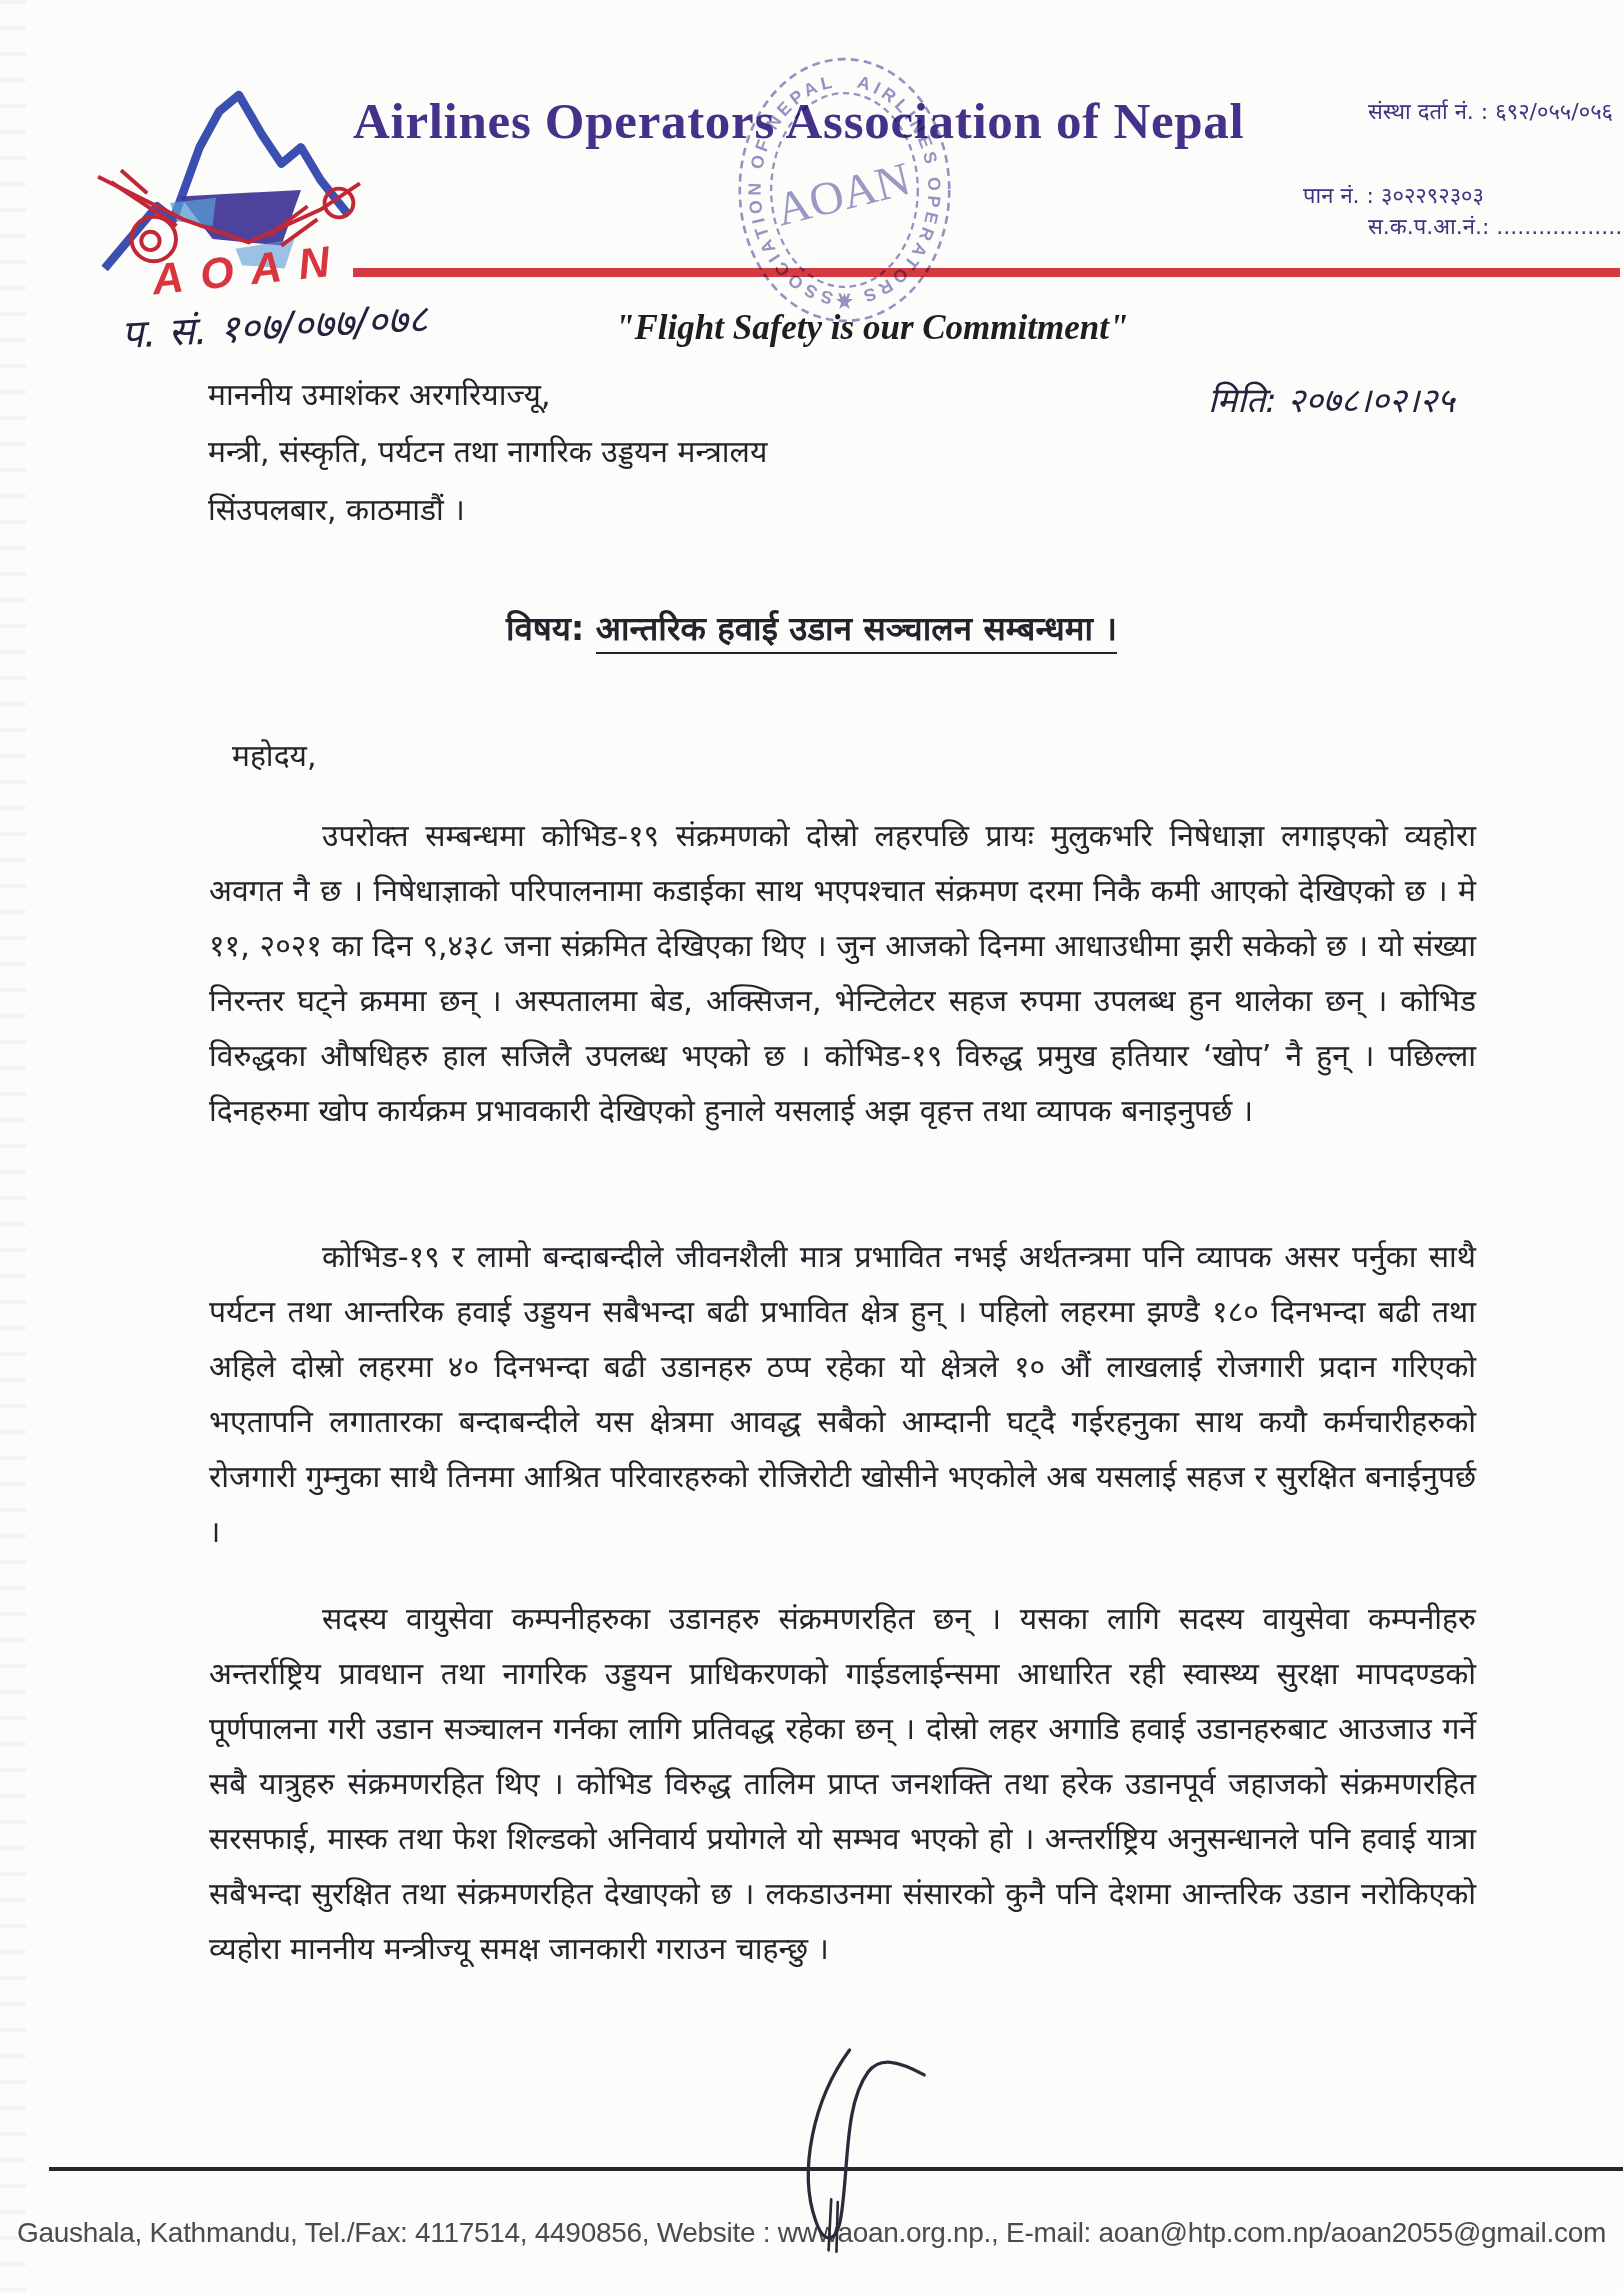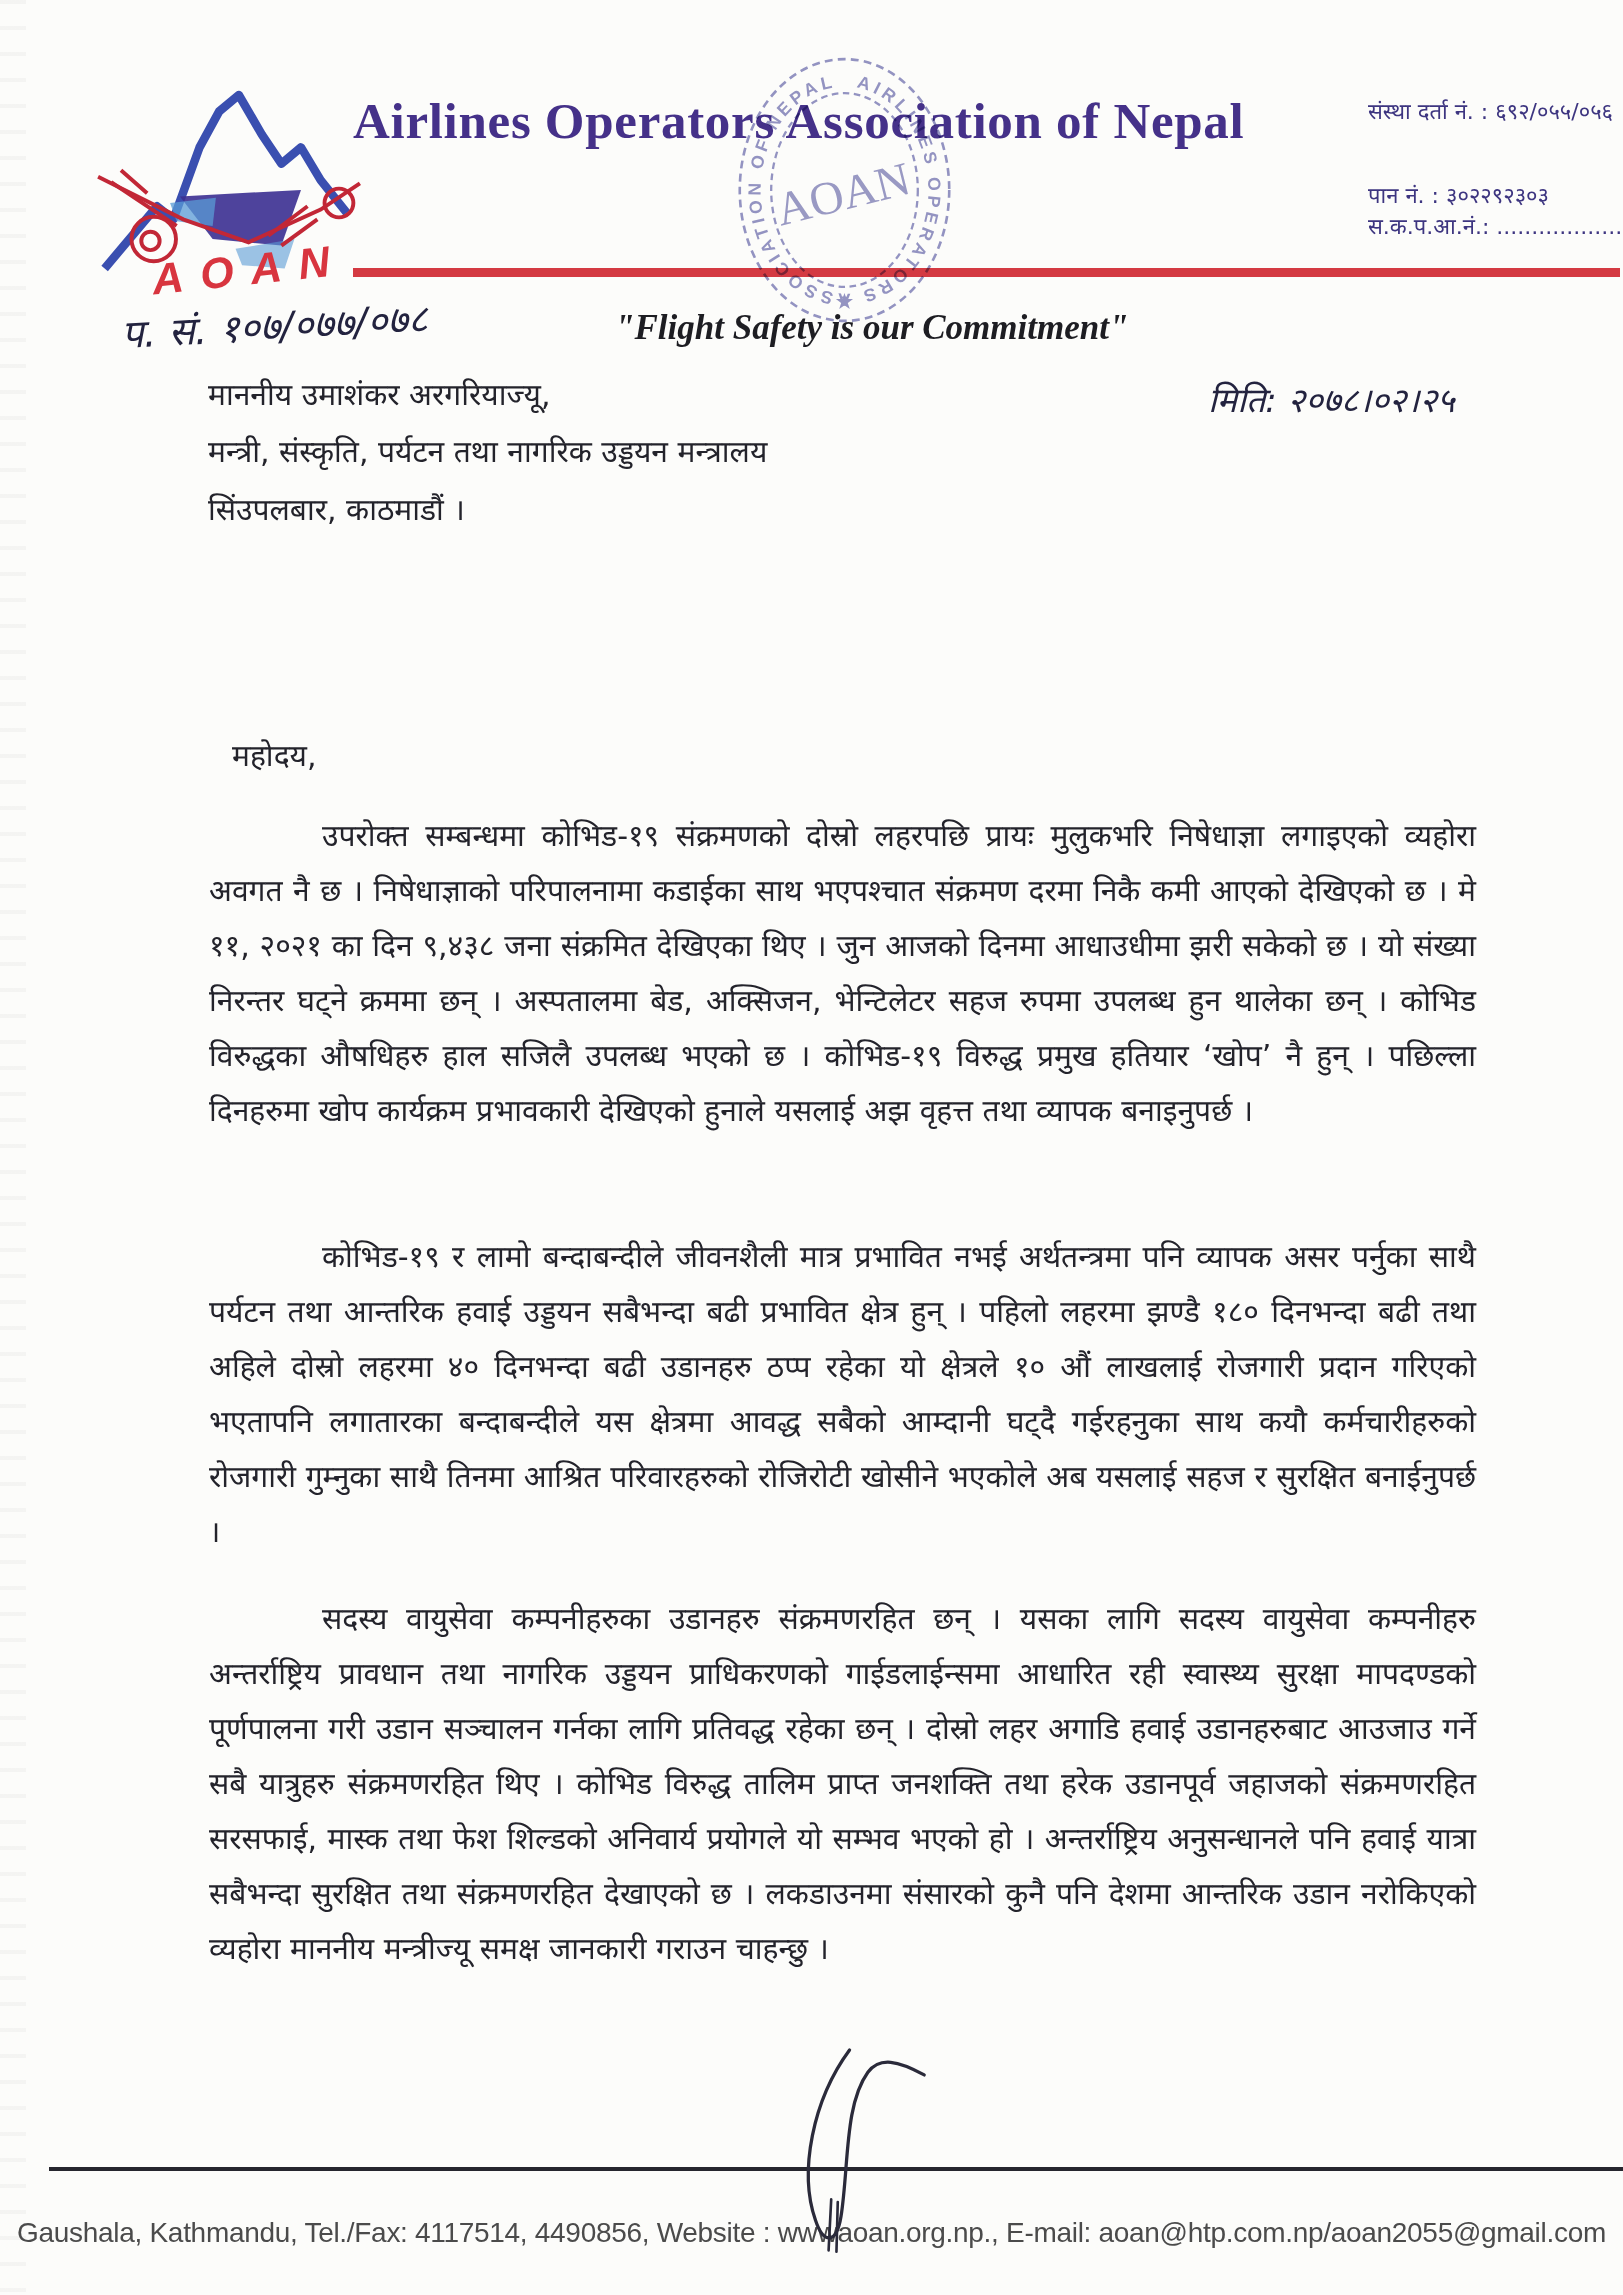--- a/index.html
+++ b/index.html
@@ -106,21 +106,21 @@
       <text x="105" y="340" transform="rotate(-6 105 340)" font-family="Liberation Sans, sans-serif" font-weight="bold" font-style="italic" font-size="66" letter-spacing="26" fill="#d8353f">AOAN</text>
     </svg>
   </div>
 
   <div class="abs en-title" style="left:353px;top:92px;">Airlines Operators Association of Nepal</div>
 
 
   <div class="abs redline" style="left:353px;top:268px;width:1267px;"></div>
 
   <div class="abs reg-col np" style="left:1368px;top:98px;text-align:center;">संस्था दर्ता नं. : ६९२/०५५/०५६</div>
-  <div class="abs reg-col np" style="left:1368px;top:182px;">पान नं. : ३०२२९२३०३</div>
+  <div class="abs reg-col np" style="left:1303px;top:182px;">पान नं. : ३०२२९२३०३</div>
   <div class="abs reg-col np" style="left:1368px;top:213px;">स.क.प.आ.नं.: ................................</div>
 
   <div class="abs stamp" style="left:720px;top:46px;width:249px;height:288px;">
     <svg width="249" height="288" viewBox="0 0 380 440">
       <defs>
         <path id="ringpath" d="M190 62 A 128 158 0 1 1 189.9 62"></path>
       </defs>
       <ellipse cx="190" cy="220" rx="160" ry="200" fill="none" stroke="#7d7db8" stroke-width="4" stroke-dasharray="12 8"></ellipse>
       <ellipse cx="190" cy="220" rx="112" ry="148" fill="none" stroke="#7d7db8" stroke-width="3.5" stroke-dasharray="10 7"></ellipse>
       <text font-family="Liberation Sans, sans-serif" font-size="27" font-weight="bold" fill="#7d7db8" letter-spacing="6">
@@ -134,20 +134,23 @@
   <div class="abs hand np" style="left:121px;top:298px;font-size:39px;transform:rotate(-3deg);">प. सं. १०७/०७७/०७८</div>
 
   <div class="abs tagline" style="left:615px;top:308px;">"Flight Safety is our Commitment"</div>
 
   <div class="abs hand np" style="left:1208px;top:376px;font-size:34px;">मिति: २०७८।०२।२५</div>
 
   <div class="abs np body-txt addr" style="left:208px;top:424px;">मन्त्री, संस्कृति, पर्यटन तथा नागरिक उड्डयन मन्त्रालय</div>
   <div class="abs np body-txt addr" style="left:208px;top:367px;">माननीय उमाशंकर अरगरियाज्यू,</div>
   <div class="abs np body-txt addr" style="left:208px;top:482px;">सिंउपलबार, काठमाडौं ।</div>
 
+  <div class="abs np subject" style="left:0px;top:605px;">
+    <span>विषय: </span><span class="u">आन्तरिक हवाई उडान सञ्चालन सम्बन्धमा ।</span>
+  </div>
 
   <div class="abs np body-txt" style="left:208px;top:728px;margin-left:24px;">महोदय,</div>
 
   <div class="abs np body-txt para" style="left:209px;top:808px;">उपरोक्त सम्बन्धमा कोभिड-१९ संक्रमणको दोस्रो लहरपछि प्रायः मुलुकभरि निषेधाज्ञा लगाइएको व्यहोरा अवगत नै छ । निषेधाज्ञाको परिपालनामा कडाईका साथ भएपश्चात संक्रमण दरमा निकै कमी आएको देखिएको छ । मे ११, २०२१ का दिन ९,४३८ जना संक्रमित देखिएका थिए । जुन आजको दिनमा आधाउधीमा झरी सकेको छ । यो संख्या निरन्तर घट्ने क्रममा छन् । अस्पतालमा बेड, अक्सिजन, भेन्टिलेटर सहज रुपमा उपलब्ध हुन थालेका छन् । कोभिड विरुद्धका औषधिहरु हाल सजिलै उपलब्ध भएको छ । कोभिड-१९ विरुद्ध प्रमुख हतियार ‘खोप’ नै हुन् । पछिल्ला दिनहरुमा खोप कार्यक्रम प्रभावकारी देखिएको हुनाले यसलाई अझ वृहत्त तथा व्यापक बनाइनुपर्छ ।</div>
   <div class="abs np body-txt para" style="left:209px;top:1229px;">कोभिड-१९ र लामो बन्दाबन्दीले जीवनशैली मात्र प्रभावित नभई अर्थतन्त्रमा पनि व्यापक असर पर्नुका साथै पर्यटन तथा आन्तरिक हवाई उड्डयन सबैभन्दा बढी प्रभावित क्षेत्र हुन् । पहिलो लहरमा झण्डै १८० दिनभन्दा बढी तथा अहिले दोस्रो लहरमा ४० दिनभन्दा बढी उडानहरु ठप्प रहेका यो क्षेत्रले १० औं लाखलाई रोजगारी प्रदान गरिएको भएतापनि लगातारका बन्दाबन्दीले यस क्षेत्रमा आवद्ध सबैको आम्दानी घट्दै गईरहनुका साथ कयौ कर्मचारीहरुको रोजगारी गुम्नुका साथै तिनमा आश्रित परिवारहरुको रोजिरोटी खोसीने भएकोले अब यसलाई सहज र सुरक्षित बनाईनुपर्छ ।</div>
   <div class="abs np body-txt para" style="left:209px;top:1591px;">सदस्य वायुसेवा कम्पनीहरुका उडानहरु संक्रमणरहित छन् । यसका लागि सदस्य वायुसेवा कम्पनीहरु अन्तर्राष्ट्रिय प्रावधान तथा नागरिक उड्डयन प्राधिकरणको गाईडलाईन्समा आधारित रही स्वास्थ्य सुरक्षा मापदण्डको पूर्णपालना गरी उडान सञ्चालन गर्नका लागि प्रतिवद्ध रहेका छन् । दोस्रो लहर अगाडि हवाई उडानहरुबाट आउजाउ गर्ने सबै यात्रुहरु संक्रमणरहित थिए । कोभिड विरुद्ध तालिम प्राप्त जनशक्ति तथा हरेक उडानपूर्व जहाजको संक्रमणरहित सरसफाई, मास्क तथा फेश शिल्डको अनिवार्य प्रयोगले यो सम्भव भएको हो । अन्तर्राष्ट्रिय अनुसन्धानले पनि हवाई यात्रा सबैभन्दा सुरक्षित तथा संक्रमणरहित देखाएको छ । लकडाउनमा संसारको कुनै पनि देशमा आन्तरिक उडान नरोकिएको व्यहोरा माननीय मन्त्रीज्यू समक्ष जानकारी गराउन चाहन्छु ।</div>
 
   <div class="abs" style="left:733px;top:2042px;width:275px;height:223px;z-index:3;">
     <svg width="275" height="223" viewBox="0 0 420 340">
       <path d="M178 12 C 122 88, 100 198, 126 272 C 138 308, 158 310, 165 266 C 177 190, 170 96, 206 46 C 224 22, 252 28, 292 50" fill="none" stroke="#2a2a3a" stroke-width="5" stroke-linecap="round"></path>

